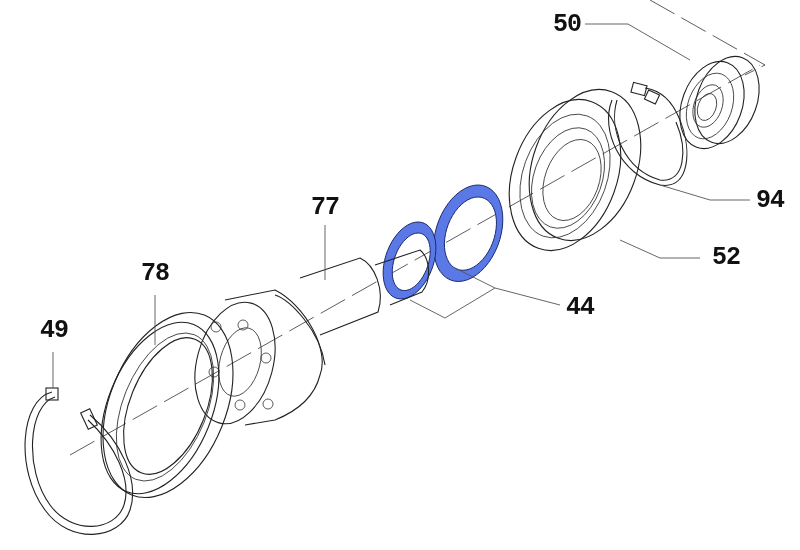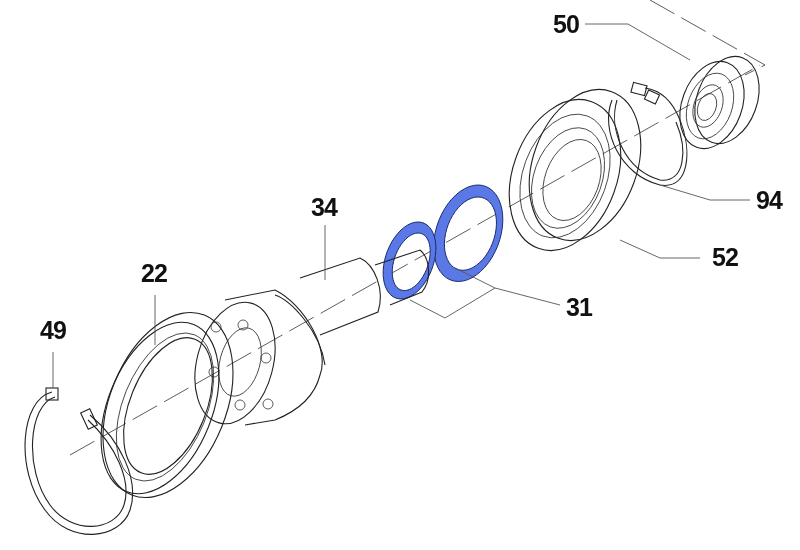--- a/index.html
+++ b/index.html
@@ -3,21 +3,21 @@
 <meta charset="utf-8">
 <style>
   html,body{margin:0;padding:0;background:#fff;}
   body{width:800px;height:550px;overflow:hidden;position:relative;font-family:"Liberation Sans",sans-serif;}
   svg{position:absolute;left:0;top:0;}
   .ln{fill:none;stroke:#222;stroke-width:1.1;}
   .lt{fill:none;stroke:#333;stroke-width:0.8;}
   .ld{fill:none;stroke:#555;stroke-width:0.9;}
   .ax{fill:none;stroke:#333;stroke-width:0.8;stroke-dasharray:28 8;}
   .seal{fill:var(--blue);stroke:#1a2a70;stroke-width:1;}
-  .label{position:absolute;font-family:Liberation Sans, sans-serif;font-weight:bold;font-size:25px;color:#111;letter-spacing:-1px;}
+  .label{position:absolute;font-family:Liberation Mono, monospace;font-weight:bold;font-size:25px;color:#111;letter-spacing:-1px;}
 </style>
 </head>
 <body style="--blue:#5b79e6">
 
 <svg width="800" height="550" viewBox="0 0 800 550">
 
   <line class="ax" x1="70" y1="455" x2="760" y2="65"></line>
   <polyline class="ax" points="650,0 765,65 745,75"></polyline>
 
   <g>
@@ -85,16 +85,16 @@
     <line class="ld" x1="495" y1="288" x2="560" y2="305"></line>
     <line class="ld" x1="325" y1="225" x2="325" y2="280"></line>
     <line class="ld" x1="155" y1="295" x2="155" y2="345"></line>
     <line class="ld" x1="53" y1="352" x2="53" y2="388"></line>
   </g>
 </svg>
 
 <div class="label" style="left:553px;top:10px">50</div>
 <div class="label" style="left:756px;top:186px">94</div>
 <div class="label" style="left:712px;top:243px">52</div>
-<div class="label" style="left:566px;top:293px">31</div>
-<div class="label" style="left:311px;top:193px">34</div>
-<div class="label" style="left:141px;top:259px">22</div>
+<div class="label" style="left:566px;top:293px">44</div>
+<div class="label" style="left:311px;top:193px">77</div>
+<div class="label" style="left:141px;top:259px">78</div>
 <div class="label" style="left:40px;top:316px">49</div>
 
 </body></html>

